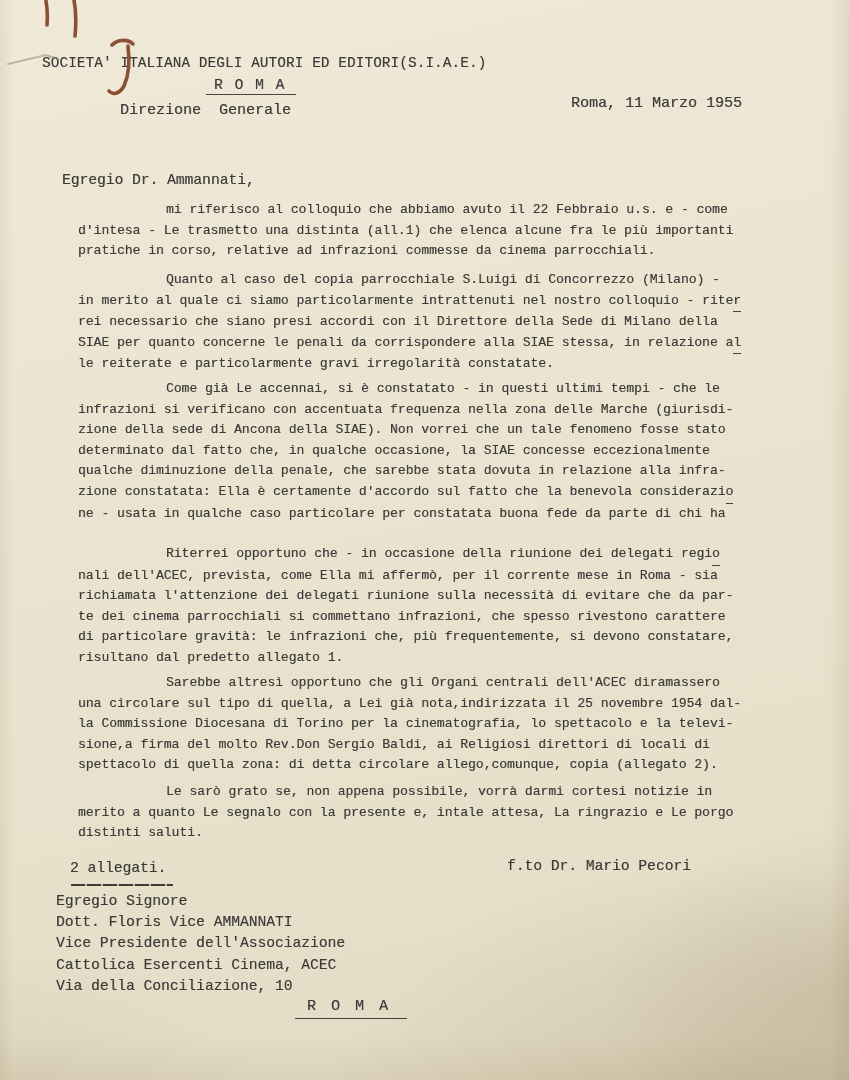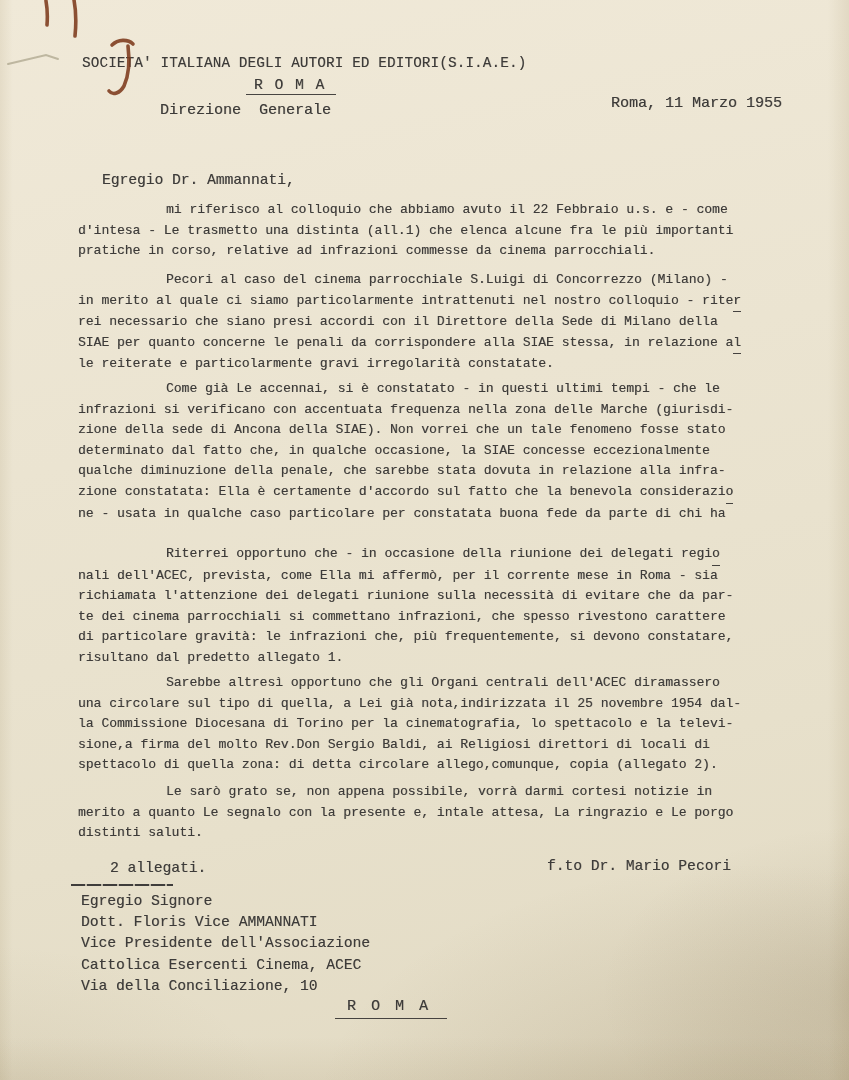--- a/index.html
+++ b/index.html
@@ -12,21 +12,21 @@
     color:#3d3b39;
     background:
       radial-gradient(ellipse 700px 420px at 88% 104%, rgba(118,98,58,0.20), transparent 62%),
       radial-gradient(ellipse 420px 260px at 103% 92%, rgba(110,90,55,0.16), transparent 65%),
       radial-gradient(ellipse 500px 300px at -2% 104%, rgba(120,102,62,0.10), transparent 60%),
       linear-gradient(to right, rgba(150,130,86,0.12), transparent 1.5%),
       linear-gradient(to left, rgba(150,130,86,0.14), transparent 2.5%),
       linear-gradient(to top, rgba(140,120,78,0.10), transparent 4%),
       linear-gradient(168deg, #f0e9d8 0%, #ebe4d1 38%, #e7e0cb 70%, #e2dac3 100%);
   }
-  .txt{position:absolute;white-space:pre;margin-left:40px;}
+  .txt{position:absolute;white-space:pre;}
   
   .org{left:42px;top:55px;font-size:14.2px;letter-spacing:0.2px;}
   .hdr-city{left:206px;top:77px;font-size:14.6px;letter-spacing:1.5px;}
   .hdr-city .u{display:inline-block;padding:0 10px 1px 8px;border-bottom:1.6px solid #474441;}
   .office{left:120px;top:102px;font-size:15px;}
   .dateline{left:571px;top:95px;font-size:15px;text-align:right;}
   
   .salutation{left:62px;top:172px;font-size:14.6px;}
   .para{position:absolute;left:78px;width:760px;font-size:13px;line-height:20.6px;}
   .p0{top:200px;} .p1{top:270px;} .p2{top:379px;}
@@ -34,21 +34,21 @@
   .line{white-space:pre;}
   .line.first{padding-left:88px;}
   .tail{display:inline-block;border-bottom:1.7px solid #45423f;padding-bottom:0px;}
   
   .enclosures{left:70px;top:860px;font-size:14.6px;}
   .signature{left:507px;top:858px;font-size:14.6px;}
   .dash-rule{
     position:absolute;left:71px;top:884px;width:102px;height:2.4px;
     background:repeating-linear-gradient(90deg,#3f3d3b 0 14px,rgba(63,61,59,0.25) 14px 16px);
   }
-  .recipient{position:absolute;left:81px;top:891px;font-size:14.6px;line-height:21.2px;}
+  .recipient{position:absolute;left:56px;top:891px;font-size:14.6px;line-height:21.2px;}
   .rec-city{left:295px;top:998px;font-size:15px;letter-spacing:3px;}
   .rec-city .u{display:inline-block;padding:0 16px 3px 12px;border-bottom:1.8px solid #45423f;}
   .ink{text-shadow:0.4px 0.4px 0 rgba(61,59,57,0.45);}
   .marks{position:absolute;left:0;top:0;pointer-events:none;}
 </style>
 </head>
 <body>
 
 <div class="page">
 
@@ -58,21 +58,21 @@
   <div class="txt dateline ink">Roma, 11 Marzo 1955</div>
 
   <div class="txt salutation ink">Egregio Dr. Ammannati,</div>
 
   <div class="para p0 ink">
       <div class="line first">mi riferisco al colloquio che abbiamo avuto il 22 Febbraio u.s. e - come</div>
       <div class="line">d'intesa - Le trasmetto una distinta (all.1) che elenca alcune fra le più importanti</div>
       <div class="line">pratiche in corso, relative ad infrazioni commesse da cinema parrocchiali.</div>
     </div>
   <div class="para p1 ink">
-      <div class="line first">Pecori al caso del cinema parrocchiale S.Luigi di Concorrezzo (Milano) -</div>
+      <div class="line first">Quanto al caso del copia parrocchiale S.Luigi di Concorrezzo (Milano) -</div>
       <div class="line">in merito al quale ci siamo particolarmente intrattenuti nel nostro colloquio - rite<span class="tail">r</span></div>
       <div class="line">rei necessario che siano presi accordi con il Direttore della Sede di Milano della</div>
       <div class="line">SIAE per quanto concerne le penali da corrispondere alla SIAE stessa, in relazione a<span class="tail">l</span></div>
       <div class="line">le reiterate e particolarmente gravi irregolarità constatate.</div>
     </div>
   <div class="para p2 ink">
       <div class="line first">Come già Le accennai, si è constatato - in questi ultimi tempi - che le</div>
       <div class="line">infrazioni si verificano con accentuata frequenza nella zona delle Marche (giurisdi-</div>
       <div class="line">zione della sede di Ancona della SIAE). Non vorrei che un tale fenomeno fosse stato</div>
       <div class="line">determinato dal fatto che, in qualche occasione, la SIAE concesse eccezionalmente</div>

